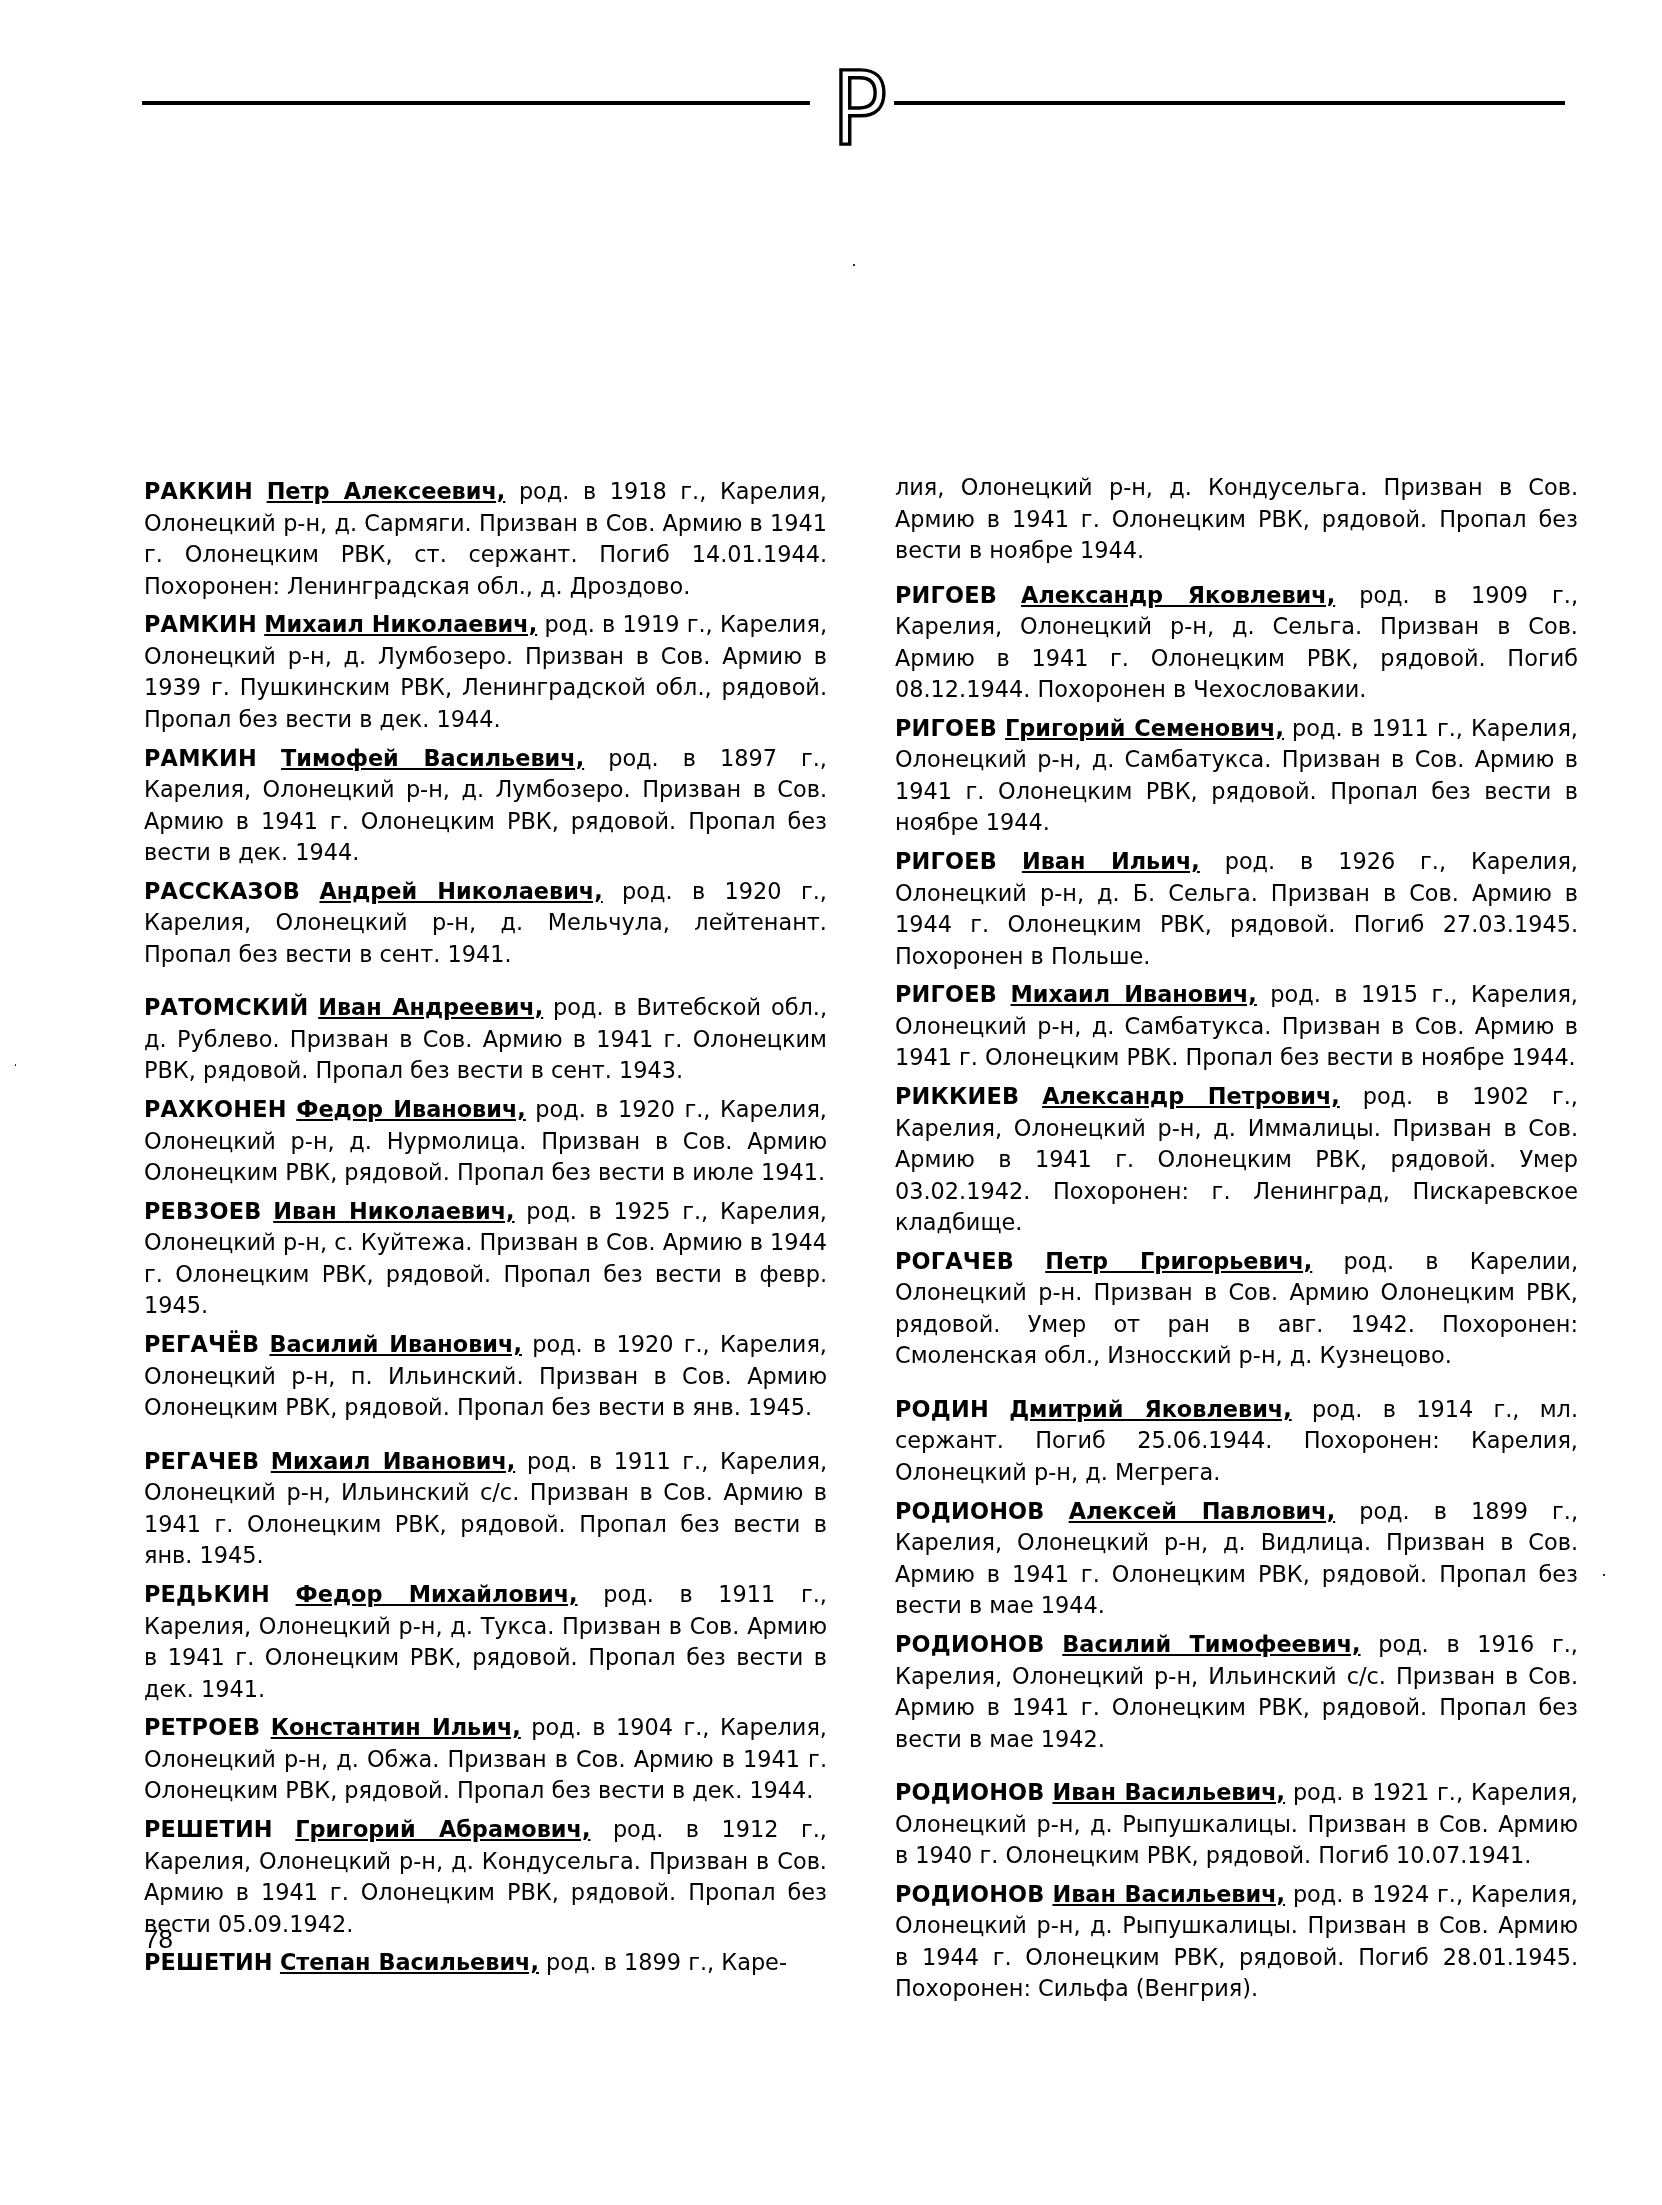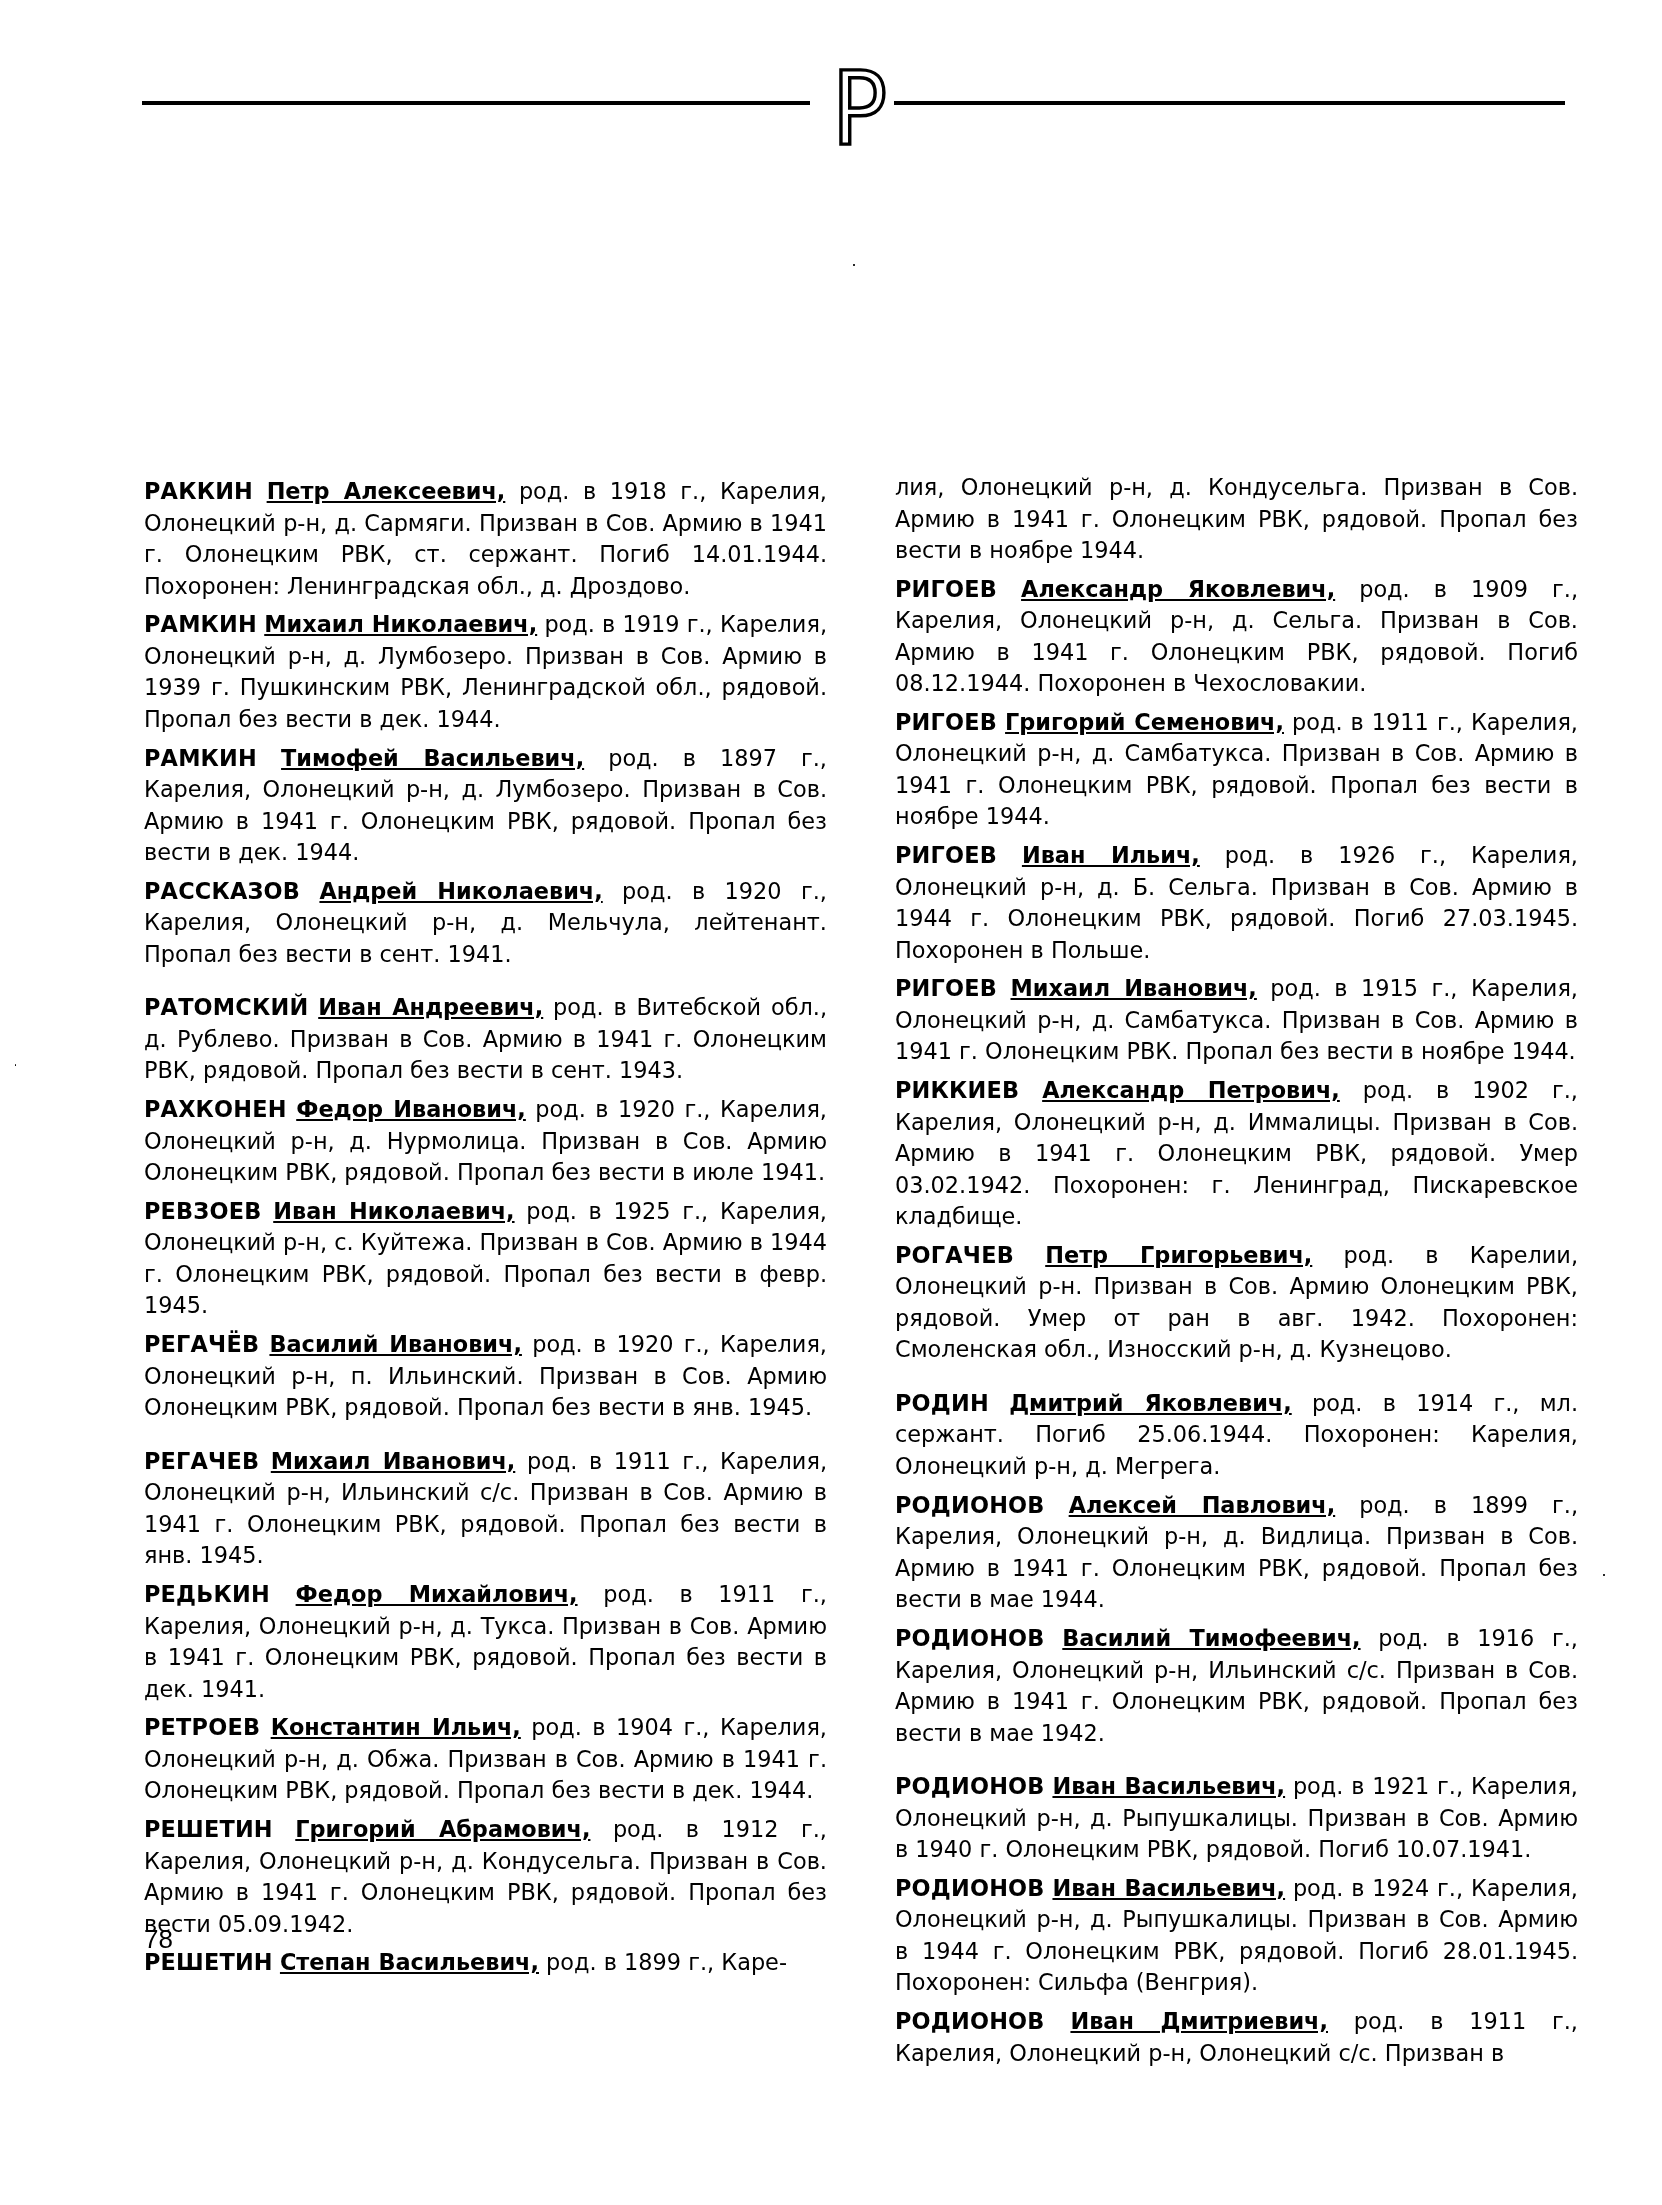--- a/index.html
+++ b/index.html
@@ -15,21 +15,21 @@
     font-family: "DejaVu Sans", sans-serif;
     font-size: 22.4px; line-height: 31.5px;
     text-align: justify;
   }
   .col-left { left: 144px; width: 683px; }
   .col-right { left: 895px; width: 683px; top: 472px; }
   .entry { margin: 0 0 7.3px 0; }
   .entry.gap { margin-bottom: 22px; }
   .surname { font-weight: bold; letter-spacing: 0.2px; margin-top: 39px; }
   .given { font-weight: bold; text-decoration: underline; }
-  .cont { margin: 0 0 7px 0; }
+  .cont { margin: 0 0 13px 0; }
   .page-number {
     position: absolute; left: 144px; top: 1924px;
     font-family: Liberation Sans, sans-serif; font-size: 26px;
   }
   .speck { position: absolute; width: 1.5px; height: 1.5px; background: #000; border-radius: 50%; }
 </style>
 </head>
 <body>
 
 <div class="header-rule rule-left"></div>
@@ -64,21 +64,20 @@
   <p class="entry"><span class="surname">РИГОЕВ</span> <span class="given">Григорий Семенович,</span><span> род. в 1911 г., Карелия, Олонецкий р-н, д. Самбатукса. Призван в Сов. Армию в 1941 г. Олонецким РВК, рядовой. Пропал без вести в ноябре 1944.</span></p>
   <p class="entry"><span class="surname">РИГОЕВ</span> <span class="given">Иван Ильич,</span><span> род. в 1926 г., Карелия, Олонецкий р-н, д. Б. Сельга. Призван в Сов. Армию в 1944 г. Олонецким РВК, рядовой. Погиб 27.03.1945. Похоронен в Польше.</span></p>
   <p class="entry"><span class="surname">РИГОЕВ</span> <span class="given">Михаил Иванович,</span><span> род. в 1915 г., Карелия, Олонецкий р-н, д. Самбатукса. Призван в Сов. Армию в 1941 г. Олонецким РВК. Пропал без вести в ноябре 1944.</span></p>
   <p class="entry"><span class="surname">РИККИЕВ</span> <span class="given">Александр Петрович,</span><span> род. в 1902 г., Карелия, Олонецкий р-н, д. Иммалицы. Призван в Сов. Армию в 1941 г. Олонецким РВК, рядовой. Умер 03.02.1942. Похоронен: г. Ленинград, Пискаревское кладбище.</span></p>
   <p class="entry gap"><span class="surname">РОГАЧЕВ</span> <span class="given">Петр Григорьевич,</span><span> род. в Карелии, Олонецкий р-н. Призван в Сов. Армию Олонецким РВК, рядовой. Умер от ран в авг. 1942. Похоронен: Смоленская обл., Износский р-н, д. Кузнецово.</span></p>
   <p class="entry"><span class="surname">РОДИН</span> <span class="given">Дмитрий Яковлевич,</span><span> род. в 1914 г., мл. сержант. Погиб 25.06.1944. Похоронен: Карелия, Олонецкий р-н, д. Мегрега.</span></p>
   <p class="entry"><span class="surname">РОДИОНОВ</span> <span class="given">Алексей Павлович,</span><span> род. в 1899 г., Карелия, Олонецкий р-н, д. Видлица. Призван в Сов. Армию в 1941 г. Олонецким РВК, рядовой. Пропал без вести в мае 1944.</span></p>
   <p class="entry gap"><span class="surname">РОДИОНОВ</span> <span class="given">Василий Тимофеевич,</span><span> род. в 1916 г., Карелия, Олонецкий р-н, Ильинский с/с. Призван в Сов. Армию в 1941 г. Олонецким РВК, рядовой. Пропал без вести в мае 1942.</span></p>
   <p class="entry"><span class="surname">РОДИОНОВ</span> <span class="given">Иван Васильевич,</span><span> род. в 1921 г., Карелия, Олонецкий р-н, д. Рыпушкалицы. Призван в Сов. Армию в 1940 г. Олонецким РВК, рядовой. Погиб 10.07.1941.</span></p>
   <p class="entry"><span class="surname">РОДИОНОВ</span> <span class="given">Иван Васильевич,</span><span> род. в 1924 г., Карелия, Олонецкий р-н, д. Рыпушкалицы. Призван в Сов. Армию в 1944 г. Олонецким РВК, рядовой. Погиб 28.01.1945. Похоронен: Сильфа (Венгрия).</span></p>
-  <p class="entry"><span class="surname">РОДИОНОВ</span> <span class="given">Иван Дмитриевич,</span><span> род. в 1911 г., Карелия, Олонецкий р-н, Олонецкий с/с. Призван в</span></p>
 </div>
 
 <div class="page-number">78</div>
 
 <div class="speck" style="left:853px;top:264px;"></div>
 <div class="speck" style="left:14.6px;top:1064px;"></div>
 <div class="speck" style="left:1603px;top:1574px;"></div>
 
 
 </body></html>

